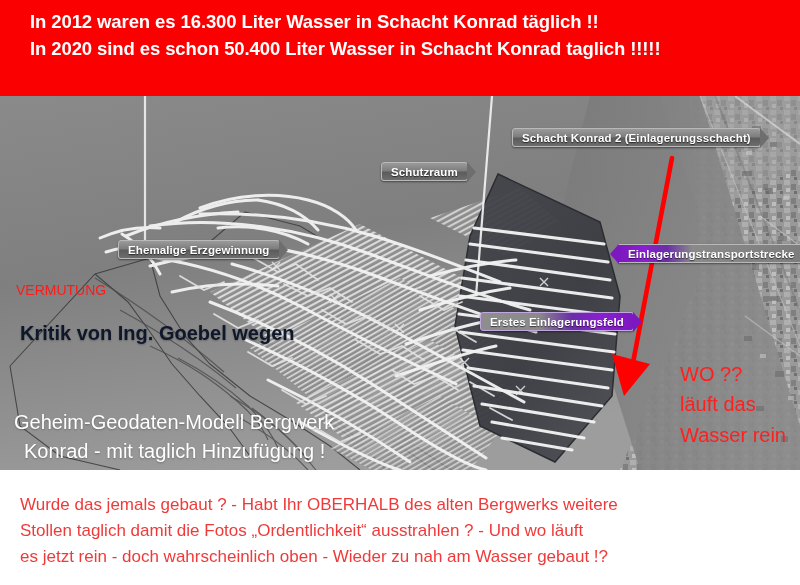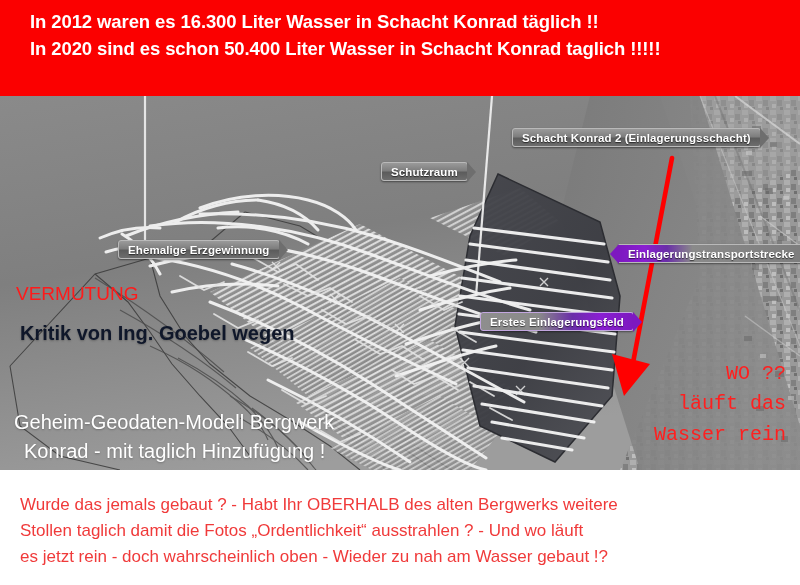--- a/index.html
+++ b/index.html
@@ -85,21 +85,21 @@
 
   
   .ovl{
     position:absolute;
     white-space:nowrap;
     line-height:1.32;
   }
   #vermutung{
     left:16px;top:185px;
     color:#ff1a1a;
-    font-size:19px;
+    font-size:14px;
   }
   #crit-block{
     left:20px;top:224px;
     color:#0f172a;
     font-size:20px;
     text-shadow:0 1px 2px rgba(0,0,0,.25);
     font-weight:bold;
   }
   #crit-block div{margin-bottom:3px;}
   #crit-block div.indent{padding-left:6px;}
@@ -108,22 +108,21 @@
     color:#ffffff;
     font-size:20px;
     text-shadow:0 1px 2px rgba(0,0,0,.25);
   }
   #model-block div{margin-bottom:3px;}
   #model-block div.indent{padding-left:10px;}
   #wo-block{
     right:14px;top:265px;
     color:#ff1f1f;
     font-size:20px;
-    text-align:right;
-    font-family:Liberation Mono, monospace;
+    text-align:left;
   }
   #wo-block div{margin-bottom:4px;}
 
   
   #bottom-banner{
     position:absolute;left:0;top:470px;width:800px;height:115px;
     background:#ffffff;
     box-sizing:border-box;
     padding:22px 0 0 20px;
   }

